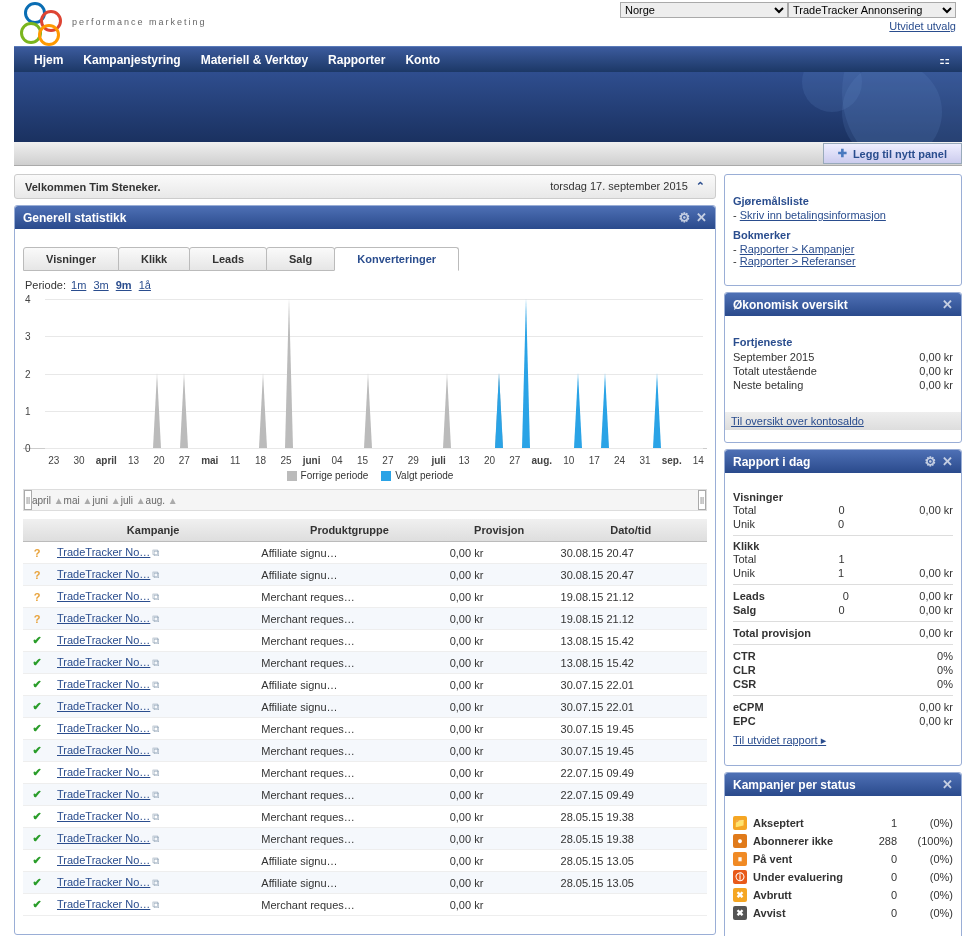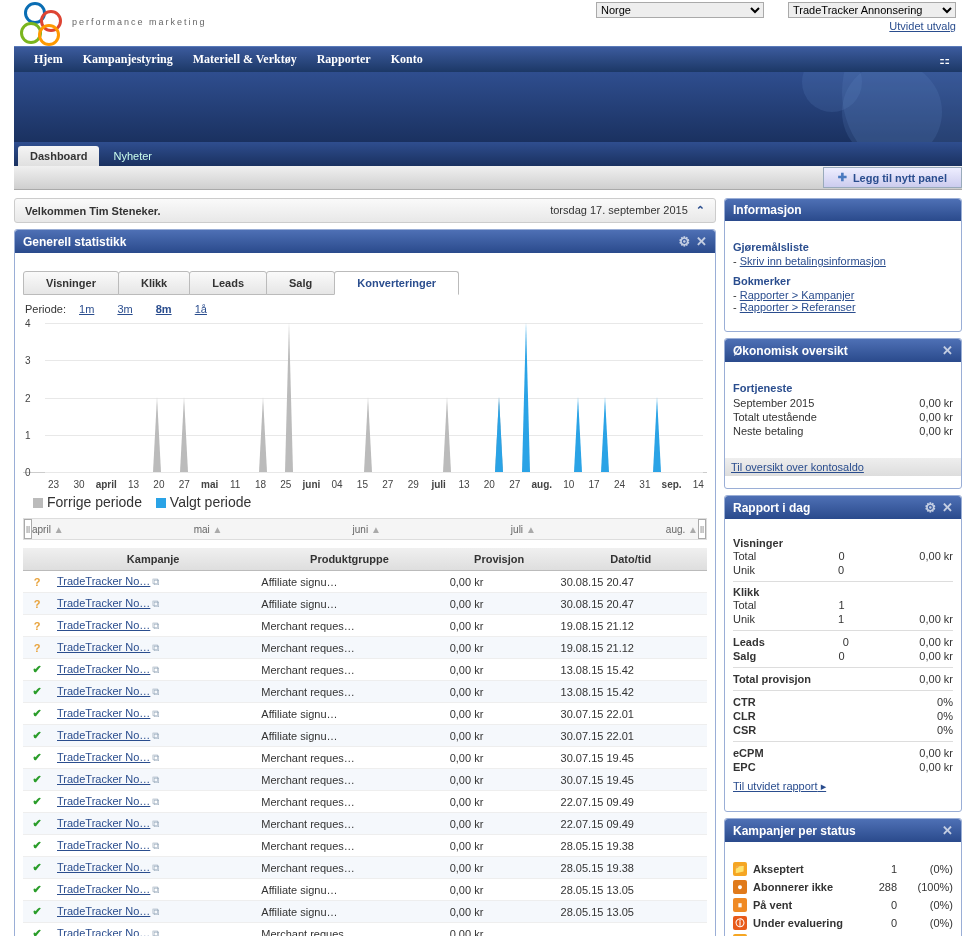--- a/index.html
+++ b/index.html
@@ -18,27 +18,27 @@
 .logo-rings { position: relative; width: 46px; height: 44px; }
 .ring { position: absolute; width: 22px; height: 22px; border: 3px solid; border-radius: 50%; background: transparent; }
 .ring.blue { top: 0; left: 4px; border-color: #0a6db3; }
 .ring.red { top: 8px; left: 20px; border-color: #d43; }
 .ring.green { top: 20px; left: 0; border-color: #7ab51d; }
 .ring.orange { top: 22px; left: 18px; border-color: #f90; }
 .logo-text { font-family: Georgia, serif; font-size: 23px; font-weight: bold; font-style: italic; color: #2b2b2b; }
 .logo-sup { font-size: 10px; vertical-align: super; }
 .logo-sub { font-size: 9px; color: #666; letter-spacing: 2px; text-align: right; margin-top: -4px; }
 .header-selects { display: flex; flex-direction: column; align-items: flex-end; gap: 2px; }
-.header-selects-row { display: flex; gap: 24px; justify-content: space-between; }
+.header-selects-row { display: flex; gap: 0; justify-content: space-between; }
 .header-selects select { font-size: 11px; width: 168px; background: #eee; border: 1px solid #aaa; }
 .utvidet { font-size: 11px; color: #2a4d8e; text-decoration: underline; }
 
 
 .navbar { background: linear-gradient(#3c5b9e, #1c3866); border-top: 1px solid #5a7ab8; height: 26px; display: flex; align-items: center; padding: 0 10px; margin: 0 14px; position: relative; }
-.navbar a { color: #fff; text-decoration: none; font-weight: bold; font-size: 12px; padding: 0 10px; font-family: Liberation Serif, serif; }
+.navbar a { color: #fff; text-decoration: none; font-weight: bold; font-size: 12px; padding: 0 10px; }
 .nav-icon { position: absolute; right: 12px; color: #fff; font-size: 12px; }
 
 
 .banner { background: linear-gradient(#2f4e8f, #1a3160); height: 70px; margin: 0 14px; position: relative; overflow: hidden; }
 .banner-circles { position: absolute; right: -20px; top: -30px; }
 .bc { position: absolute; border-radius: 50%; background: rgba(100,140,200,0.18); }
 .tabs-row { background: linear-gradient(#2f4e8f, #1a3160); height: 24px; margin: 0 14px; display: flex; align-items: flex-end; padding-left: 4px; }
 .tab { background: linear-gradient(#f5f5f5, #e0e0e0); border-radius: 3px 3px 0 0; padding: 4px 12px; font-weight: bold; font-size: 11px; color: #333; margin-right: 2px; }
 .tab.inactive { background: transparent; color: #cfe; font-weight: normal; }
 
@@ -61,39 +61,39 @@
 .panel-h { background: linear-gradient(#4e70b5, #2a4a8c); color: #fff; font-weight: bold; font-size: 12px; padding: 4px 8px; border-radius: 3px 3px 0 0; display: flex; justify-content: space-between; align-items: center; }
 .panel-h .icons { display: flex; gap: 6px; }
 .panel-h .icons span { opacity: 0.7; cursor: pointer; font-size: 13px; }
 .panel-b { padding: 18px 8px; font-size: 11px; }
 
 
 .stats-tabs { display: flex; margin-bottom: 4px; }
 .stab { flex: 0 0 auto; padding: 5px 22px; border: 1px solid #bbb; background: linear-gradient(#fafafa,#e6e6e6); font-weight: bold; font-size: 11px; color: #333; margin-right: -1px; border-radius: 3px 3px 0 0; }
 .stab.active { background: #fff; border-bottom-color: #fff; color: #2a4d8e; }
 .periode { font-size: 11px; padding: 4px 2px 2px; }
-.periode a { margin: 0 10px; }
+.periode a { margin: 0 2px; }
 .periode a.sel { font-weight: bold; }
 
 
 .chart { position: relative; height: 150px; margin: 6px 0 4px 0; border-bottom: 1px solid #ccc; }
 .chart-grid { position: absolute; left: 22px; right: 4px; top: 0; bottom: 0; }
 .gline { position: absolute; left: 0; right: 0; border-top: 1px solid #e8e8e8; }
 .ylabel { position: absolute; left: 2px; font-size: 10px; color: #444; transform: translateY(-50%); }
-.xaxis { display: flex; font-size: 10px; color: #444; padding: 2px 0 0 22px; gap: 8px; justify-content: flex-end; }
+.xaxis { display: flex; font-size: 10px; color: #444; padding: 2px 0 0 22px; gap: 8px; }
 .xaxis span { flex: 1; text-align: center; white-space: nowrap; }
 .xaxis .mo { font-weight: bold; }
 .spike { position: absolute; bottom: 0; width: 0; height: 0; border-style: solid; }
-.legend { font-size: 14px; padding: 4px 0; }
+.legend { text-align: center; font-size: 10px; padding: 4px 0; }
 .legend .sw { display: inline-block; width: 10px; height: 10px; vertical-align: middle; margin: 0 4px 0 10px; }
 
 
 .slider { background: #f5f5f5; border: 1px solid #ddd; height: 22px; display: flex; align-items: center; margin: 4px 0 8px; position: relative; font-size: 10px; color: #666; }
 .slider .handle { width: 8px; height: 20px; background: #fff; border: 1px solid #aaa; cursor: ew-resize; font-size: 8px; line-height: 18px; text-align: center; }
-.slider .months { flex: 1; display: flex; justify-content: space-between; }
+.slider .months { flex: 1; display: flex; justify-content: flex-start; }
 .slider .tri { color: #aaa; }
 
 
 .tbl { width: 100%; border-collapse: collapse; font-size: 11px; }
 .tbl th { text-align: center; background: linear-gradient(#f0f0f0,#dedede); border-bottom: 1px solid #bbb; padding: 5px 6px; font-weight: bold; }
 .tbl td { padding: 4px 6px; border-bottom: 1px solid #eee; }
 .tbl tr:nth-child(even) td { background: #f5f8fc; }
 .status-ico { width: 14px; text-align: center; font-weight: bold; }
 .status-ico.ok { color: #2a9d2a; }
 .status-ico.q { color: #e8a23a; }
@@ -149,24 +149,20 @@
     <span class="nav-icon">⚏</span>
   </div>
 
   <div class="banner">
     <div class="banner-circles">
       <div class="bc" style="width:180px;height:180px;right:-40px;top:-40px"></div>
       <div class="bc" style="width:100px;height:100px;right:40px;top:20px"></div>
       <div class="bc" style="width:60px;height:60px;right:120px;top:10px"></div>
     </div>
   </div>
-  <div class="tabs-row">
-    <div class="tab">Dashboard</div>
-    <div class="tab inactive">Nyheter</div>
-  </div>
 
   <div class="toolbar">
     <div class="add-panel">
       <span class="plus">✚</span>
       <span>Legg til nytt panel</span>
     </div>
   </div>
 
   <div class="content">
     <div class="main">
@@ -186,21 +182,21 @@
         <div class="panel-b">
           <div class="stats-tabs" id="stats-tabs">
               <div class="stab">Visninger</div>
               <div class="stab">Klikk</div>
               <div class="stab">Leads</div>
               <div class="stab">Salg</div>
               <div class="stab active">Konverteringer</div>
             </div>
           <div class="periode">
             <span>Periode:</span>
-            <span id="period-links"><a>1m</a> <a>3m</a> <a class="sel">8m</a> <a>1å</a> </span>
+            <span id="period-links"><a>1m</a> <a>3m</a> <a class="sel">9m</a> <a>1å</a> </span>
           </div>
 
           <div class="chart">
             <div class="chart-grid" id="chart-grid">
                 <div class="gline" style="top: 100%;"></div>
                 <div class="gline" style="top: 75%;"></div>
                 <div class="gline" style="top: 50%;"></div>
                 <div class="gline" style="top: 25%;"></div>
                 <div class="gline" style="top: 0%;"></div>
               </div>
@@ -403,23 +399,20 @@
                 </tr>
               </tbody>
           </table>
         </div>
       </div>
     </div>
 
     <div class="side">
 
       <div class="panel">
-        <div class="panel-h">
-            <span>Informasjon</span>
-          </div>
         <div class="panel-b">
           <div class="subhead">Gjøremålsliste</div>
           <div>- <a>Skriv inn betalingsinformasjon</a></div>
           <div class="subhead" style="margin-top:8px">Bokmerker</div>
           <div>- <a>Rapporter &gt; Kampanjer</a></div>
           <div>- <a>Rapporter &gt; Referanser</a></div>
         </div>
       </div>
 
       <div class="panel">

